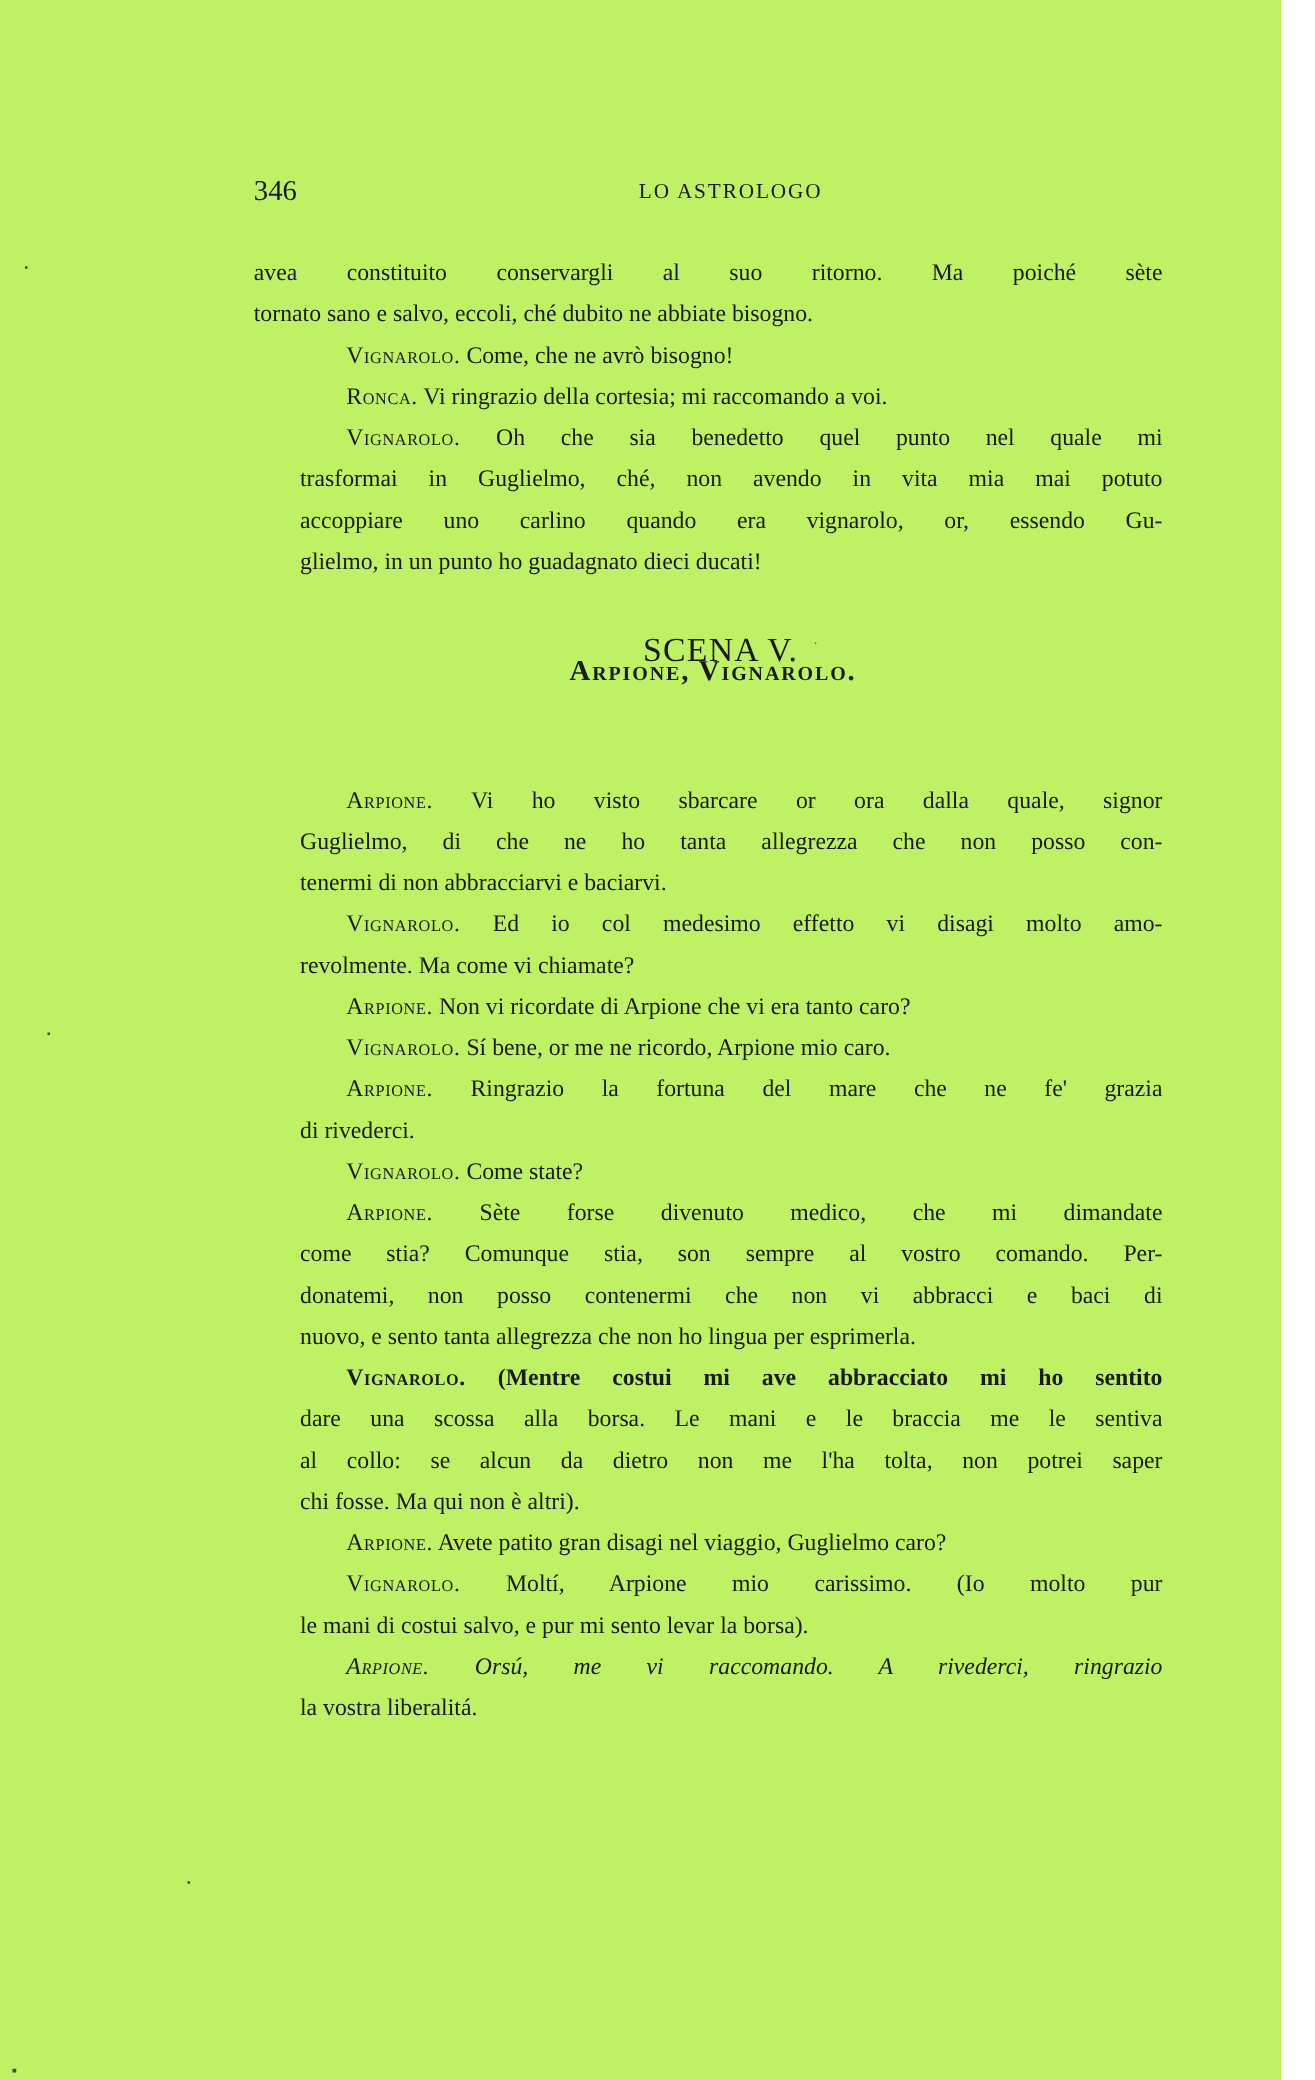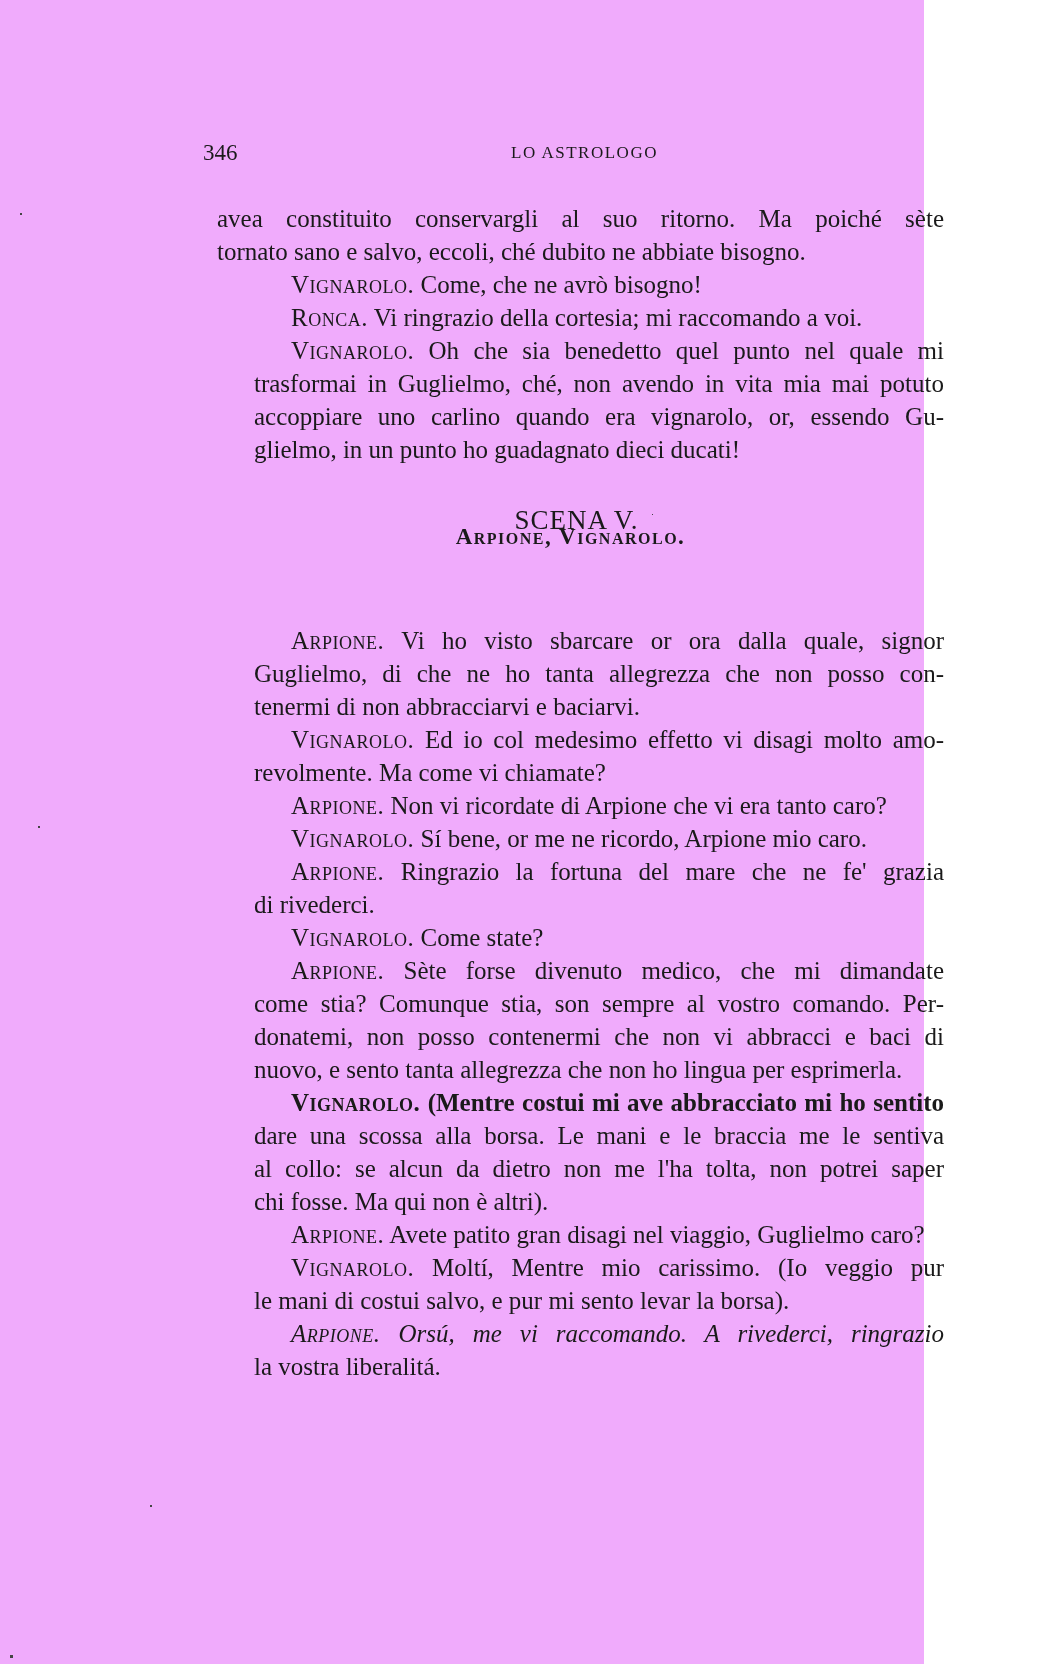--- a/index.html
+++ b/index.html
@@ -11,22 +11,22 @@
     width: 1052px;
     height: 1664px;
     position: relative;
     overflow: hidden;
     color: #1a1a1a;
     font-family: "Liberation Serif", "DejaVu Serif", serif;
   }
   .page {
     position: absolute;
     left: 0; top: 0;
-    width: 924px; height: 1664px;
-    background: #f0abfc;
+    width: 1025px; height: 1664px;
+    background: #bef264;
   }
   .running-head {
     position: absolute;
     top: 140px;
     left: 203px;
     width: 727px;
     height: 32px;
   }
   .page-number {
     position: absolute;
@@ -40,23 +40,23 @@
     left: 0;
     right: 0;
     top: 3px;
     text-align: center;
     font-size: 17px;
     letter-spacing: 1.5px;
     padding-left: 36px;
   }
   .text-block {
     position: absolute;
-    left: 217px;
+    left: 203px;
     width: 727px;
-    font-size: 25px;
+    font-size: 19px;
     line-height: 33px;
     text-align: justify;
     text-align-last: left;
     hyphens: manual;
   }
   .block-1 { top: 202px; }
   .block-2 { top: 624px; }
   .para {
     margin: 0;
     text-indent: 0;
@@ -173,21 +173,21 @@
       <div class="para indent">
         <span class="line" style="padding-left: 37px; box-sizing: border-box; white-space: normal; overflow: hidden; font-weight: bold;"><span class="speaker">Vignarolo.</span><span> (Mentre costui mi ave abbracciato mi ho sentito</span><span style="display: inline-block; width: 100%; height: 0px;"></span></span>
         <span class="line" style="white-space: normal; overflow: hidden;"><span>dare una scossa alla borsa. Le mani e le braccia me le sentiva</span><span style="display: inline-block; width: 100%; height: 0px;"></span></span>
         <span class="line" style="white-space: normal; overflow: hidden;"><span>al collo: se alcun da dietro non me l'ha tolta, non potrei saper</span><span style="display: inline-block; width: 100%; height: 0px;"></span></span>
         <span class="line last"><span>chi fosse. Ma qui non è altri).</span></span>
       </div>
       <div class="para indent">
         <span class="line last" style="padding-left: 37px; box-sizing: border-box;"><span class="speaker">Arpione.</span><span> Avete patito gran disagi nel viaggio, Guglielmo caro?</span></span>
       </div>
       <div class="para indent">
-        <span class="line" style="padding-left: 37px; box-sizing: border-box; white-space: normal; overflow: hidden;"><span class="speaker">Vignarolo.</span><span> Moltí, Mentre mio carissimo. (Io veggio pur</span><span style="display: inline-block; width: 100%; height: 0px;"></span></span>
+        <span class="line" style="padding-left: 37px; box-sizing: border-box; white-space: normal; overflow: hidden;"><span class="speaker">Vignarolo.</span><span> Moltí, Arpione mio carissimo. (Io molto pur</span><span style="display: inline-block; width: 100%; height: 0px;"></span></span>
         <span class="line last"><span>le mani di costui salvo, e pur mi sento levar la borsa).</span></span>
       </div>
       <div class="para indent">
         <span class="line" style="padding-left: 37px; box-sizing: border-box; white-space: normal; overflow: hidden; font-style: italic;"><span class="speaker">Arpione.</span><span> Orsú, me vi raccomando. A rivederci, ringrazio</span><span style="display: inline-block; width: 100%; height: 0px;"></span></span>
         <span class="line last"><span>la vostra liberalitá.</span></span>
       </div>
     </div>
 
   <span class="speck" style="left:20px;top:213px;"></span>
   <span class="speck" style="left:38px;top:826px;"></span>

